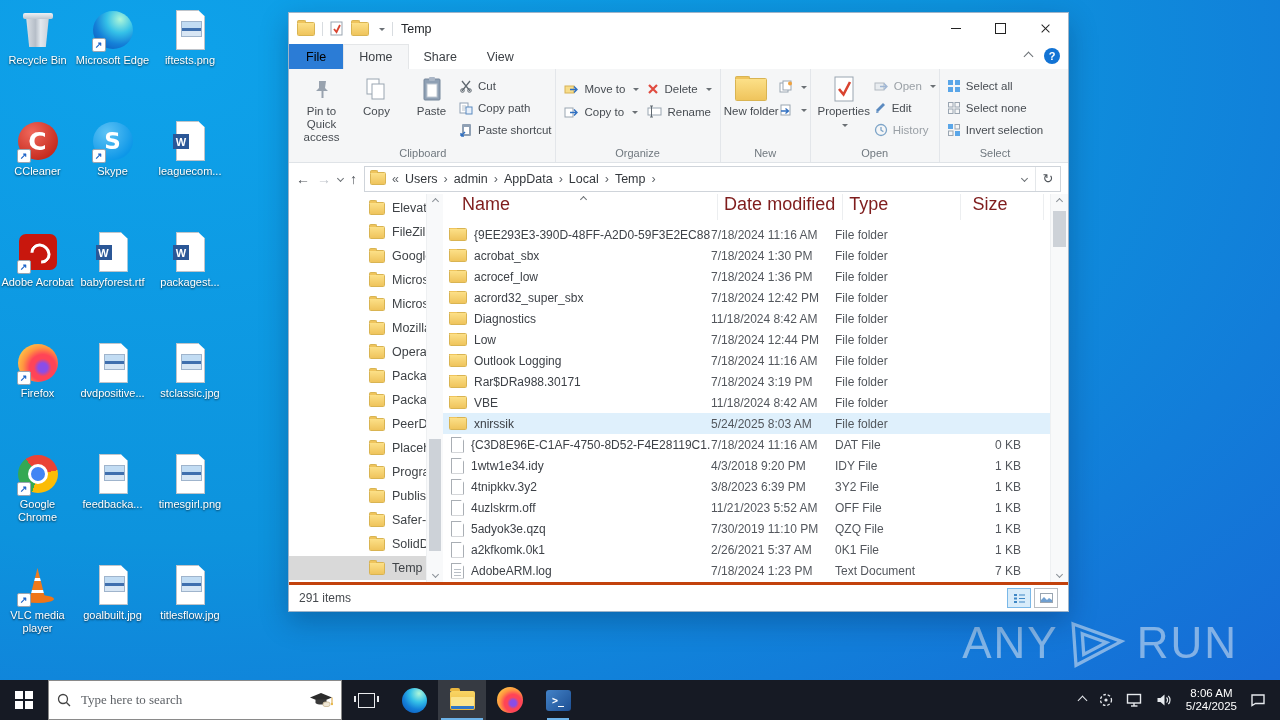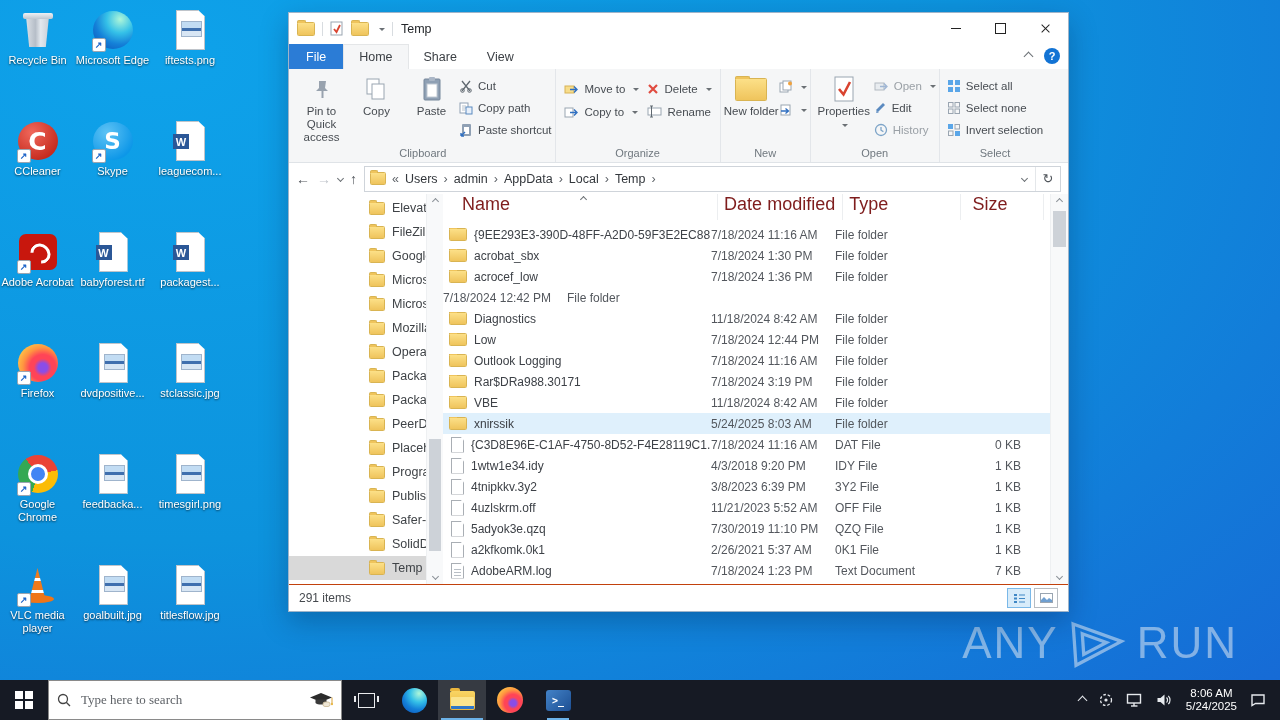--- a/index.html
+++ b/index.html
@@ -71,21 +71,21 @@
   .wbtns{position:absolute;right:0;top:0;height:31px;display:flex}
   .wb{width:45px;height:31px;display:flex;align-items:center;justify-content:center;position:relative}
   .wb .mn{width:10px;border-top:1px solid #222}
   .wb .mx{width:9px;height:9px;border:1px solid #222}
   .wb .cl{position:relative;width:11px;height:11px}
   .wb .cl::before,.wb .cl::after{content:"";position:absolute;left:5px;top:0;width:1.2px;height:11px;background:#222}
   .wb .cl::before{transform:rotate(45deg)}.wb .cl::after{transform:rotate(-45deg)}
   
   .tabrow{height:25px;flex:none;display:flex;align-items:stretch;background:#fff;position:relative}
   .tab{display:flex;align-items:center;padding:0 15px;font-size:12.5px;color:#3c4045}
-  .tab.filetab{background:#2b7cd6;color:#ffffff;padding:0 17px}
+  .tab.filetab{background:#2b7cd6;color:#000000;padding:0 17px}
   .tab.active{background:#f5f6f7;border:1px solid #e4e6e8;border-bottom:none}
   .ribctl{position:absolute;right:8px;top:4px;display:flex;align-items:center;gap:12px}
   .helpq{width:16px;height:16px;border-radius:50%;background:#1273d4;color:#fff;font-size:11px;font-weight:bold;
     display:flex;align-items:center;justify-content:center}
   
   .ribbon{height:93px;flex:none;background:#f5f6f7;border-bottom:1px solid #dfe3e7;display:flex;padding-left:2px}
   .rg{display:flex;flex-direction:column;border-right:1px solid #e3e6ea;padding:0 3px}
   .rgrow{display:flex;flex:1}
   .gl{font-size:11px;color:#70787f;text-align:center;padding:1px 0 3px}
   .lbtn{width:55px;display:flex;flex-direction:column;align-items:center;padding-top:4px;
@@ -132,21 +132,21 @@
   .cdate{width:124px}.ctype{width:116px}.csize{width:74px;text-align:right;padding-right:4px;box-sizing:border-box}
   .fic{width:16px;height:12px;flex:none;position:relative}
   .fic.fold{background:linear-gradient(#fce088,#efc45c);border:1px solid #d9b452;border-radius:1.5px;height:11px}
   .fic.fold::before{content:"";position:absolute;top:-3px;left:-1px;width:42%;height:2px;background:#efc45c;
     border:1px solid #d9b452;border-bottom:none;border-radius:2px 2px 0 0}
   .fic.page{width:11px;height:14px;background:#fff;border:1px solid #a9aeb4;margin-left:2px;
     clip-path:polygon(0 0,72% 0,100% 25%,100% 100%,0 100%)}
   .fic.page.lines{background-image:repeating-linear-gradient(#fff 0 2px,#b9bfc6 2px 3px);
     background-size:7px 9px;background-position:2px 3px;background-repeat:no-repeat;background-color:#fff}
   
-  .status{height:26px;flex:none;border-top:1px solid #c2410c;display:flex;align-items:center;
+  .status{height:26px;flex:none;border-top:3px solid #c2410c;display:flex;align-items:center;
     font-size:12px;color:#45494e;padding:0 10px}
   .vbtns{margin-left:auto;display:flex;gap:3px}
   .vb{width:22px;height:18px;display:flex;align-items:center;justify-content:center;border:1px solid #b7bcc2;background:#fff}
   .vb.on{background:#d8ecfa;border-color:#7ab8e8}
   
   #wmark{position:absolute;right:42px;bottom:50px;display:flex;align-items:center;gap:8px;
     color:rgba(223,231,243,.55);font-size:44px;letter-spacing:2px;font-family:"Liberation Sans",sans-serif}
   
   #tbar{position:absolute;left:0;bottom:0;width:1280px;height:40px;background:#161a24;display:flex;align-items:stretch}
   .tstart{width:48px;display:flex;align-items:center;justify-content:center}
@@ -702,20 +702,24 @@
               <span class="cname">
                 <span class="fic fold"></span>
                 <span>acrocef_low</span>
               </span>
               <span class="cdate">7/18/2024 1:36 PM</span>
               <span class="ctype">File folder</span>
               <span class="csize"></span>
             </div>
 
             <div class="frow">
+              <span class="cname">
+                <span class="fic fold"></span>
+                <span>acrord32_super_sbx</span>
+              </span>
               <span class="cdate">7/18/2024 12:42 PM</span>
               <span class="ctype">File folder</span>
               <span class="csize"></span>
             </div>
 
             <div class="frow">
               <span class="cname">
                 <span class="fic fold"></span>
                 <span>Diagnostics</span>
               </span>

